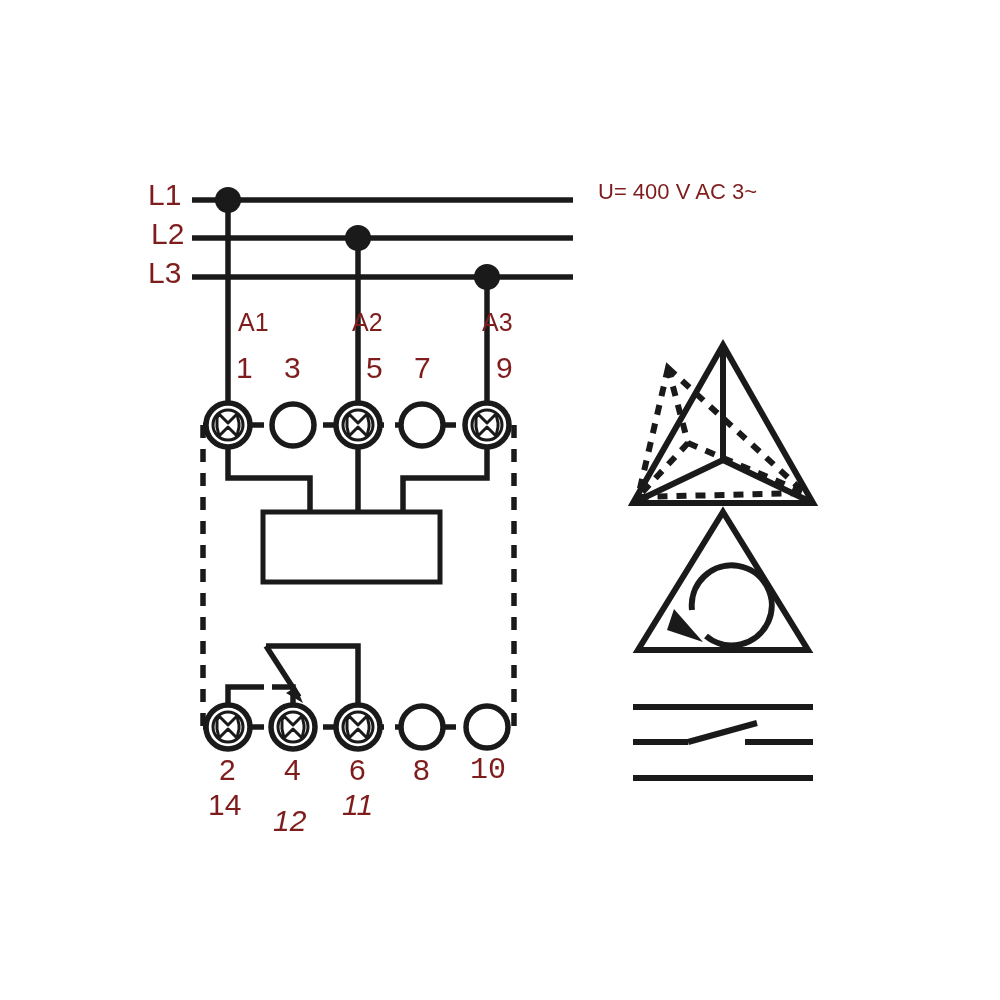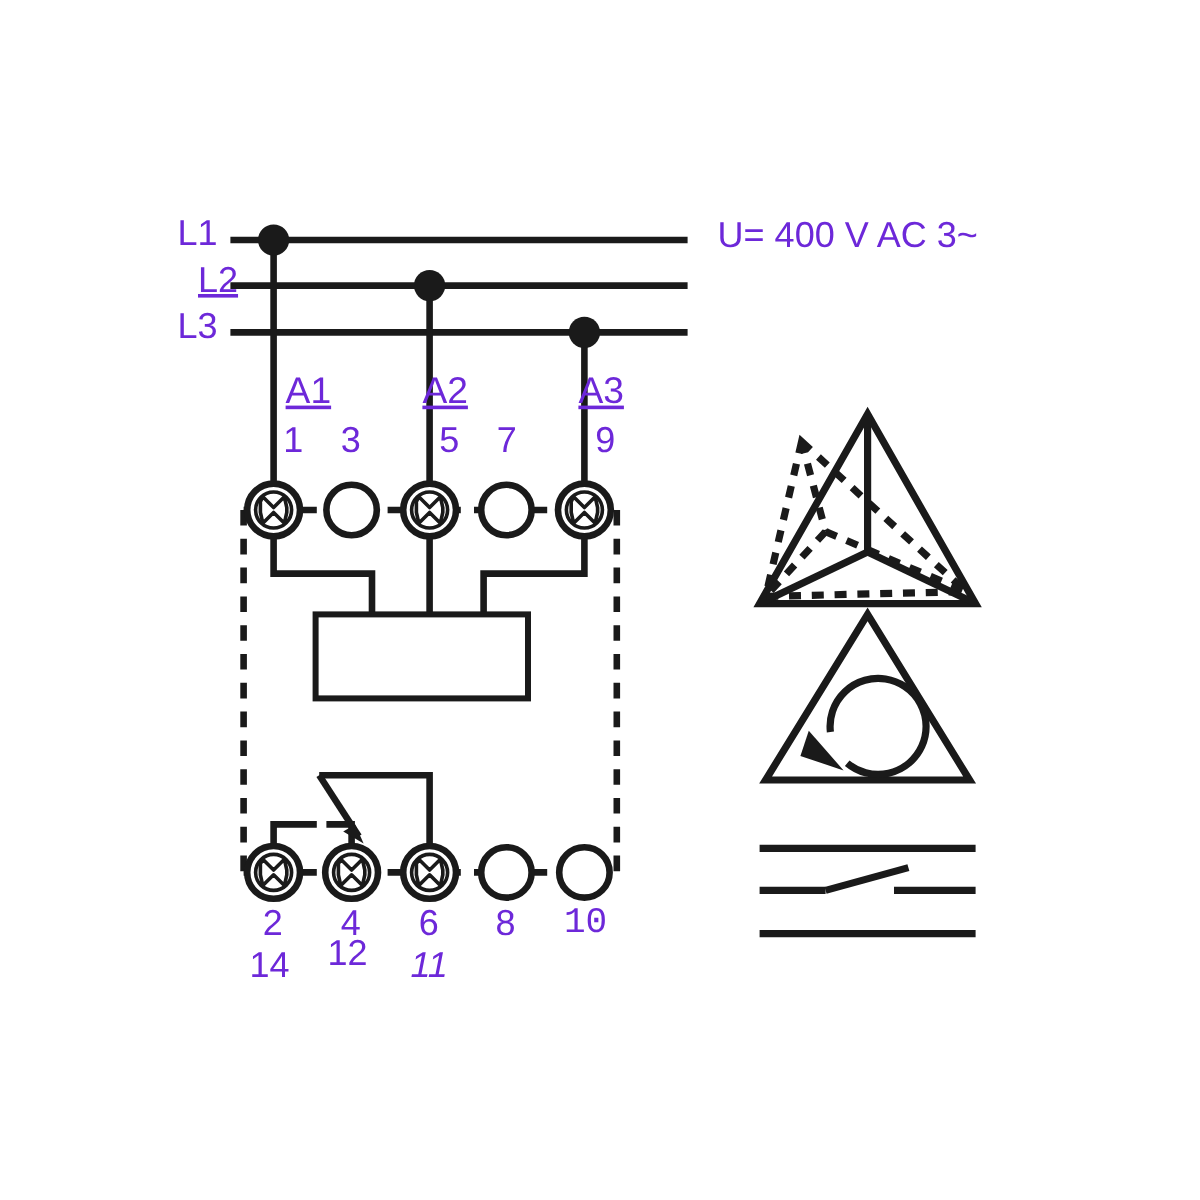--- a/index.html
+++ b/index.html
@@ -42,29 +42,29 @@
   .junction-dot{ fill: #1a1a1a; }
   .devbox      { fill: #ffffff; stroke: #1a1a1a; stroke-width: 5; }
   .sym-solid   { stroke: #1a1a1a; stroke-width: 6; fill: none; stroke-linejoin: miter; stroke-linecap: butt; }
   .sym-dotted  { stroke: #1a1a1a; stroke-width: 6; fill: none;
                  stroke-dasharray: 10 9; stroke-linecap: butt; }
   .sym-arrowfill { fill: #1a1a1a; stroke: none; }
 
   .lbl {
     position: absolute;
     font-family: "Liberation Sans", sans-serif;
-    color: #6d28d9;
+    color: #7f1d1d;
     white-space: pre;
     line-height: 1;
     user-select: none;
   }
   .lbl-phase   { font-size: 30px; }
-  .lbl-a       { font-size: 31px; text-decoration: underline; }
+  .lbl-a       { font-size: 25px; }
   .lbl-num     { font-size: 30px; }
-  .lbl-supply  { font-size: 30px; line-height: 1.28; }
+  .lbl-supply  { font-size: 22px; line-height: 1.28; }
   .lbl-box     { font-size: 33px; font-weight: bold; letter-spacing: 0.5px; }
 </style>
 </head>
 <body>
 
 <div id="diagram-root">
 
   <svg id="schematic" viewBox="0 0 1000 1000">
 
     <g>
@@ -207,21 +207,21 @@
       <line class="sym-solid" x1="633" y1="707" x2="813" y2="707"></line>
       <line class="sym-solid" x1="633" y1="742" x2="688" y2="742"></line>
       <line class="sym-solid" x1="688" y1="742" x2="757" y2="723"></line>
       <line class="sym-solid" x1="745" y1="742" x2="813" y2="742"></line>
       <line class="sym-solid" x1="633" y1="778" x2="813" y2="778"></line>
     </g>
 
   </svg>
 
   <div class="lbl lbl-phase" style="left:148px; top:180px;">L1</div>
-  <div class="lbl lbl-phase" style="left:165px; top:219px;text-decoration:underline;">L2</div>
+  <div class="lbl lbl-phase" style="left:151px; top:219px;">L2</div>
   <div class="lbl lbl-phase" style="left:148px; top:258px;">L3</div>
 
   <div class="lbl lbl-supply" style="left:598px; top:178px;">U= 400 V AC 3~</div>
 
   <div class="lbl lbl-a" style="left:238px; top:310px;">A1</div>
   <div class="lbl lbl-a" style="left:352px; top:310px;">A2</div>
   <div class="lbl lbl-a" style="left:482px; top:310px;">A3</div>
 
   <div class="lbl lbl-num" style="left:236px; top:353px;">1</div>
   <div class="lbl lbl-num" style="left:284px; top:353px;">3</div>
@@ -230,16 +230,16 @@
   <div class="lbl lbl-num" style="left:496px; top:353px;">9</div>
 
 
   <div class="lbl lbl-num" style="left:219px; top:755px;">2</div>
   <div class="lbl lbl-num" style="left:284px; top:755px;">4</div>
   <div class="lbl lbl-num" style="left:349px; top:755px;">6</div>
   <div class="lbl lbl-num" style="left:413px; top:755px;">8</div>
   <div class="lbl lbl-num" style="left:470px; top:755px;font-family:Liberation Mono, monospace;">10</div>
 
   <div class="lbl lbl-num" style="left:208px; top:790px;">14</div>
-  <div class="lbl lbl-num" style="left:273px; top:780px;">12</div>
+  <div class="lbl lbl-num" style="left:273px; top:806px;font-style:italic;">12</div>
   <div class="lbl lbl-num" style="left:342px; top:790px;font-style:italic;">11</div>
 
 </div>
 
 </body></html>

